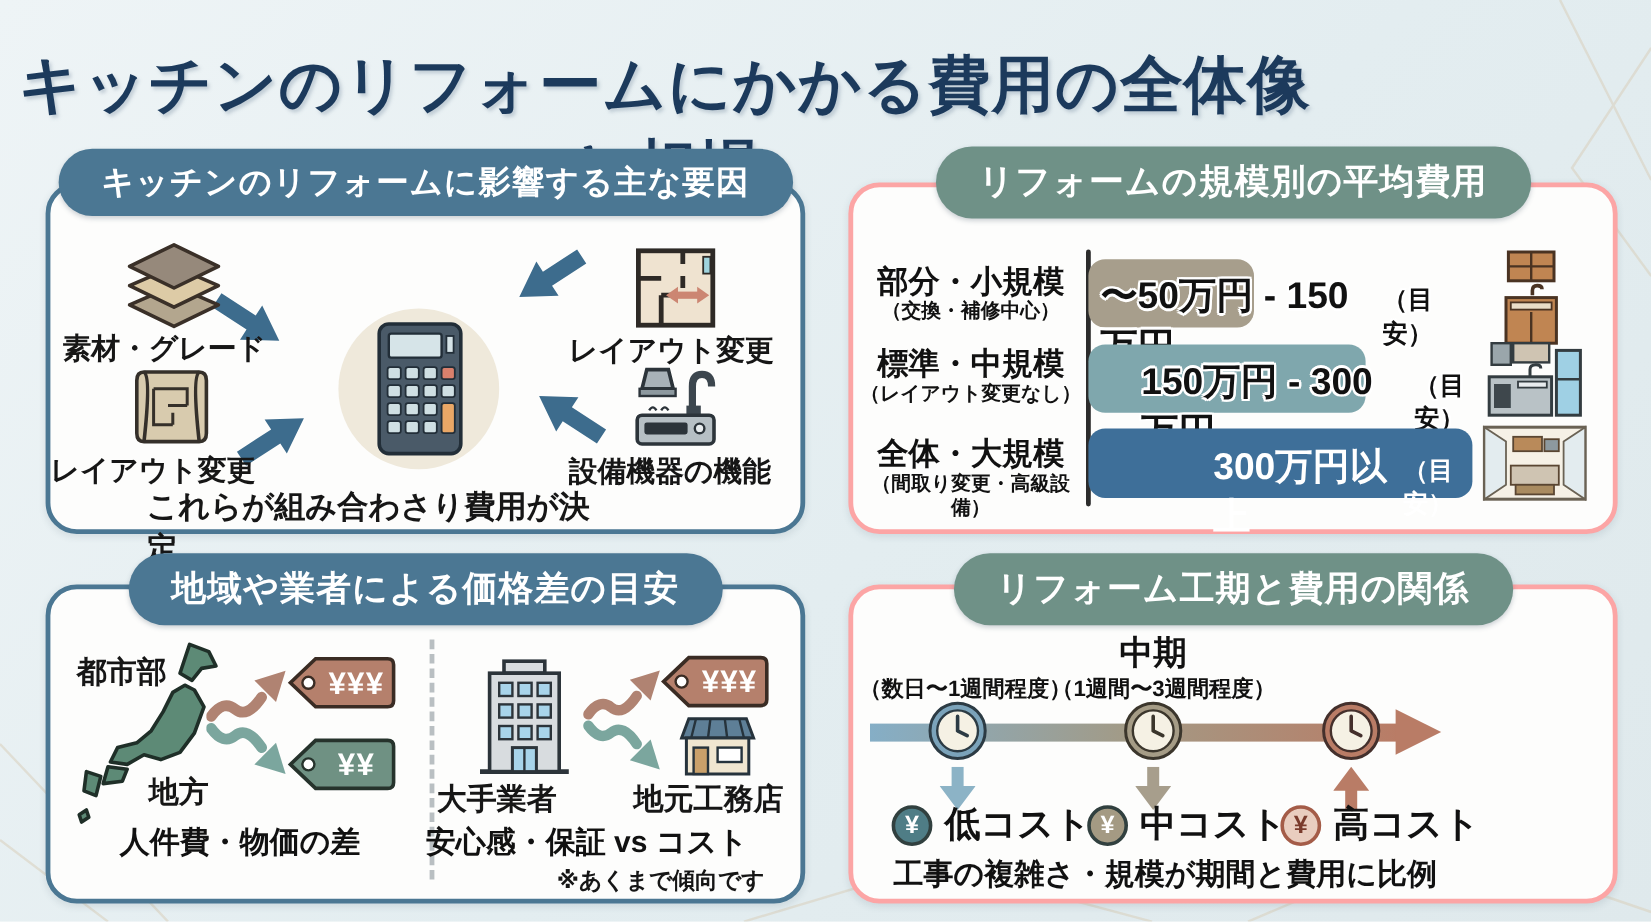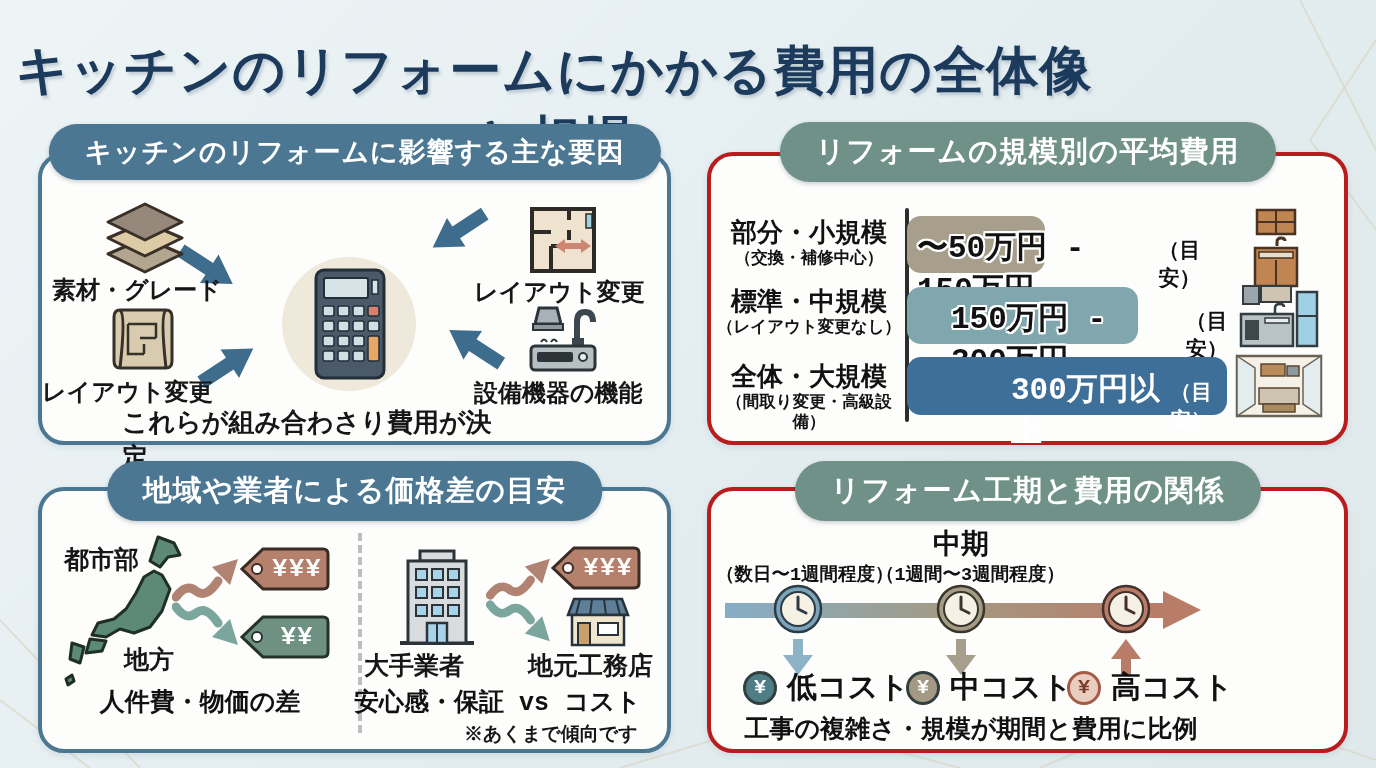--- a/index.html
+++ b/index.html
@@ -7,23 +7,23 @@
     width:1376px;height:768px;position:relative;overflow:hidden;
     font-family:"Liberation Sans","DejaVu Sans",sans-serif;
     background:linear-gradient(135deg,#eef4f6 0%,#e3edf0 55%,#dfe9ec 100%);
   }
   .bg-lines{position:absolute;inset:0;pointer-events:none;}
   .title{
     position:absolute;top:36px;left:0;width:1108px;text-align:center;
     font-size:52px;font-weight:900;color:#1c3a5c;letter-spacing:1px;
     text-shadow:2px 3px 3px rgba(120,140,160,.35);
   }
-  .panel{position:absolute;background:#fdfdfc;border-radius:26px;box-shadow:0 2px 6px rgba(60,80,100,.12);font-family:Liberation Mono, monospace;}
+  .panel{position:absolute;background:#fdfdfc;border-radius:26px;box-shadow:0 2px 6px rgba(60,80,100,.12);}
   .panel.blue{border:4px solid #4b7793;}
-  .panel.green{border:4px solid #b91c1c;}
+  .panel.green{border:4px solid #fca5a5;}
   .pill{
     position:absolute;left:50%;transform:translateX(-50%);
     color:#fff;font-weight:800;white-space:nowrap;border-radius:36px;
     padding:10px 36px;font-size:29px;letter-spacing:1px;
     box-shadow:0 2px 4px rgba(50,70,90,.25);
   }
   .pill.blue{background:#4b7793;}
   .pill.green{background:#6f9187;}
   .lbl{position:absolute;font-weight:800;color:#161616;}
   .outline{text-shadow:2px 0 0 #fff,-2px 0 0 #fff,0 2px 0 #fff,0 -2px 0 #fff,1.6px 1.6px 0 #fff,-1.6px -1.6px 0 #fff,1.6px -1.6px 0 #fff,-1.6px 1.6px 0 #fff;}

